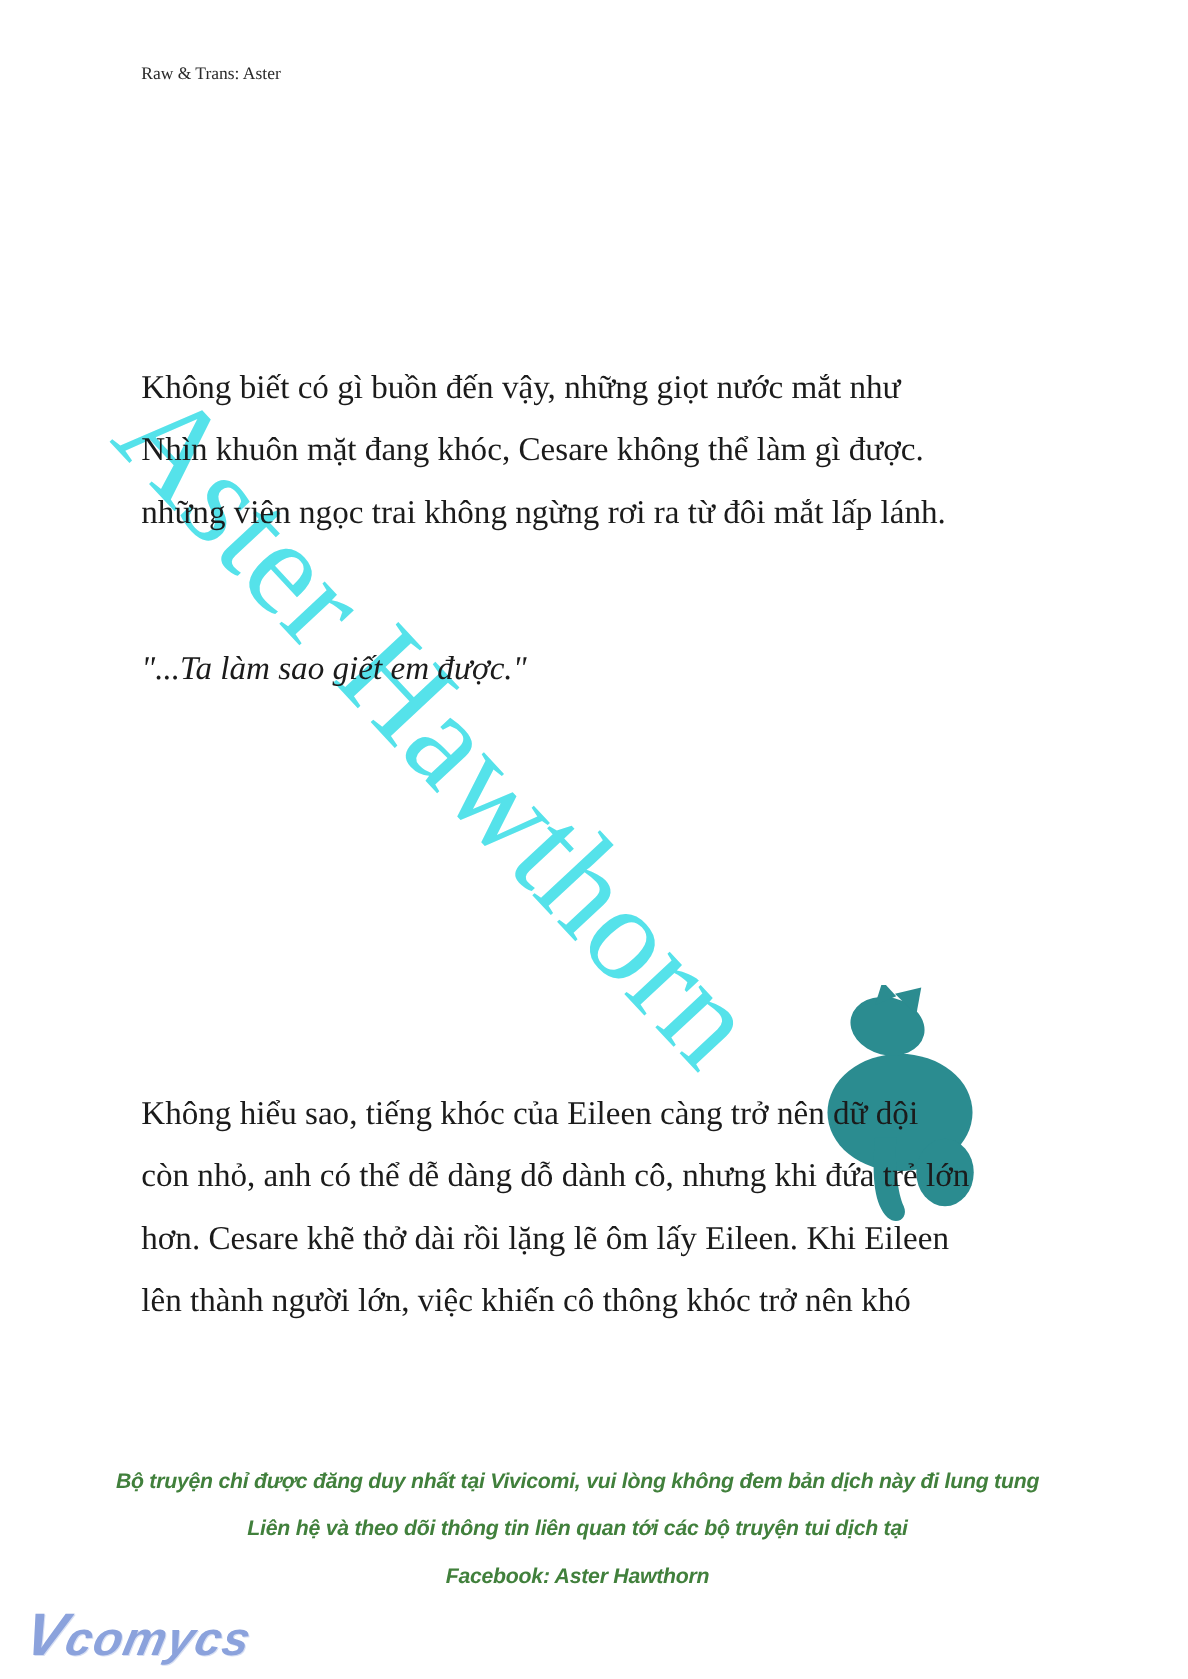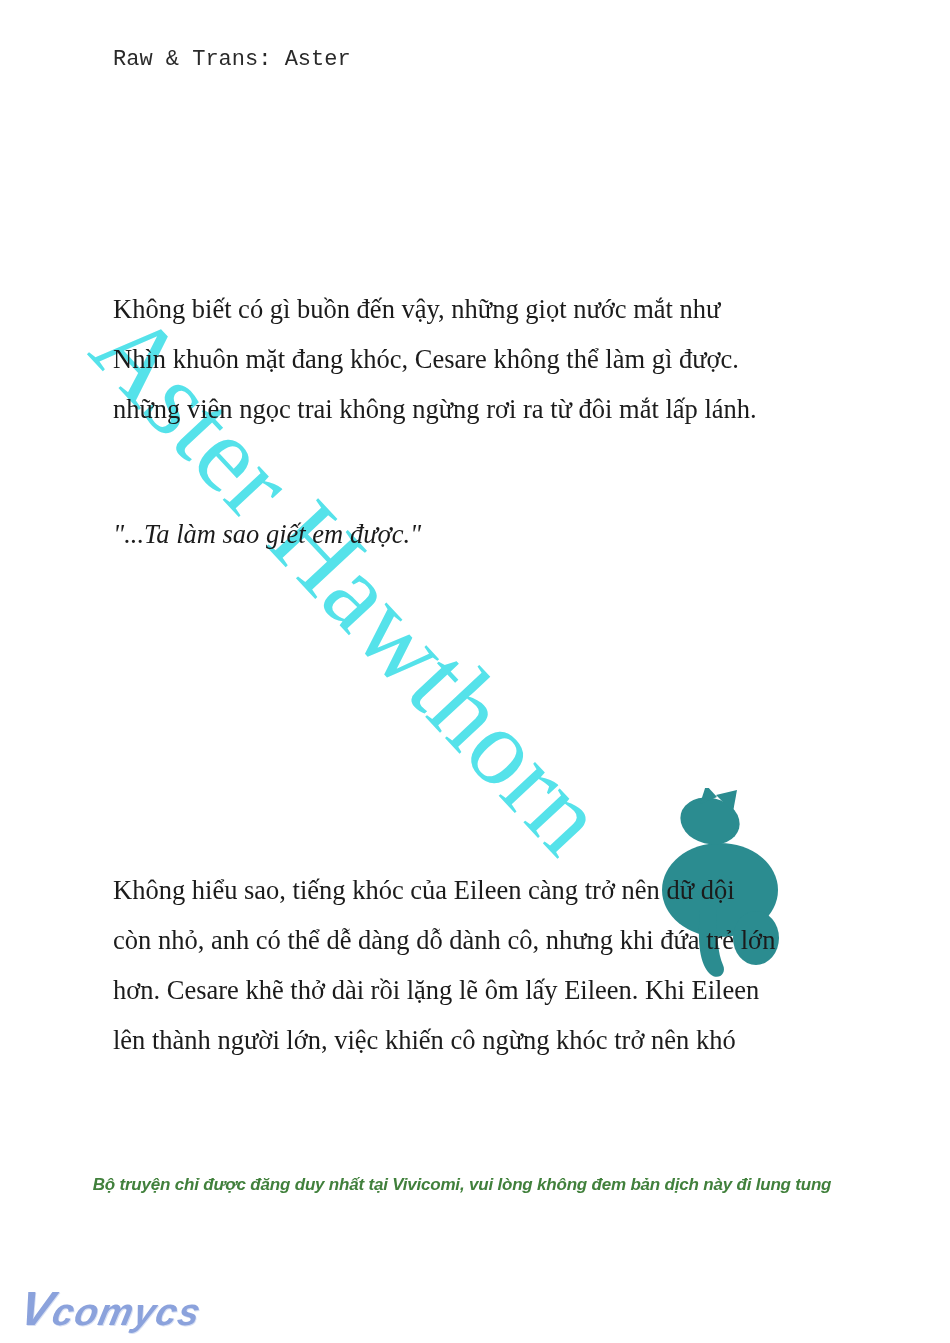--- a/index.html
+++ b/index.html
@@ -35,22 +35,22 @@
     width: 140px;
     height: 195px;
     z-index: 1;
     color: var(--cat, #2b8c90);
   }
   
   .txt { position: absolute; z-index: 2; }
   .credit {
     left: 113px;
     top: 50px;
-    font-family: Liberation Mono, monospace;
-    font-size: 22px;
+    font-family: Liberation Serif, serif;
+    font-size: 14px;
     line-height: 20px;
     color: #2a2a2a;
   }
   .para {
     left: 113px;
     width: 760px;
     font-size: 26.5px;
     line-height: 50px;
     color: var(--text, #1b1b1b);
   }
@@ -118,24 +118,26 @@
 
   <div class="txt para quote">
     <div class="line">"...Ta làm sao giết em được."</div>
   </div>
 
 
   <div class="txt para p4">
     <div class="line">Không hiểu sao, tiếng khóc của Eileen càng trở nên dữ dội</div>
     <div class="line">còn nhỏ, anh có thể dễ dàng dỗ dành cô, nhưng khi đứa trẻ lớn</div>
     <div class="line">hơn. Cesare khẽ thở dài rồi lặng lẽ ôm lấy Eileen. Khi Eileen</div>
-    <div class="line">lên thành người lớn, việc khiến cô ngừng khóc trở nên khó</div>
+    <div class="line">lên thành người lớn, việc khiến cô thông khóc trở nên khó</div>
   </div>
 
   <div class="txt footer">
     <div>Bộ truyện chỉ được đăng duy nhất tại Vivicomi, vui lòng không đem bản dịch này đi lung tung</div>
+    <div>Liên hệ và theo dõi thông tin liên quan tới các bộ truyện tui dịch tại</div>
+    <div>Facebook: Aster Hawthorn</div>
   </div>
 
   <div class="logo">
     <span class="big-v">V</span><span>comycs</span>
   </div>
 
 </div>
 
 </body></html>

